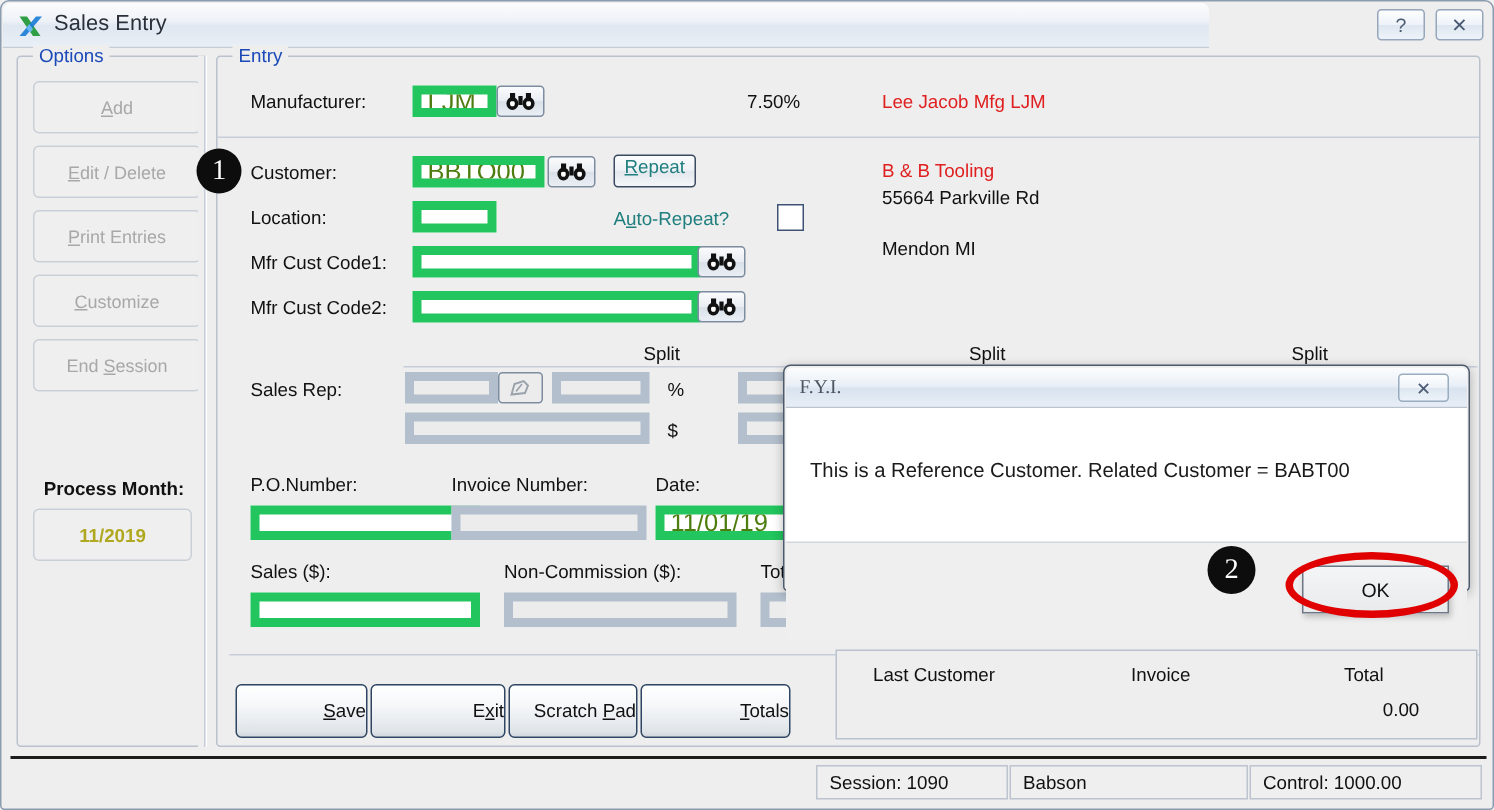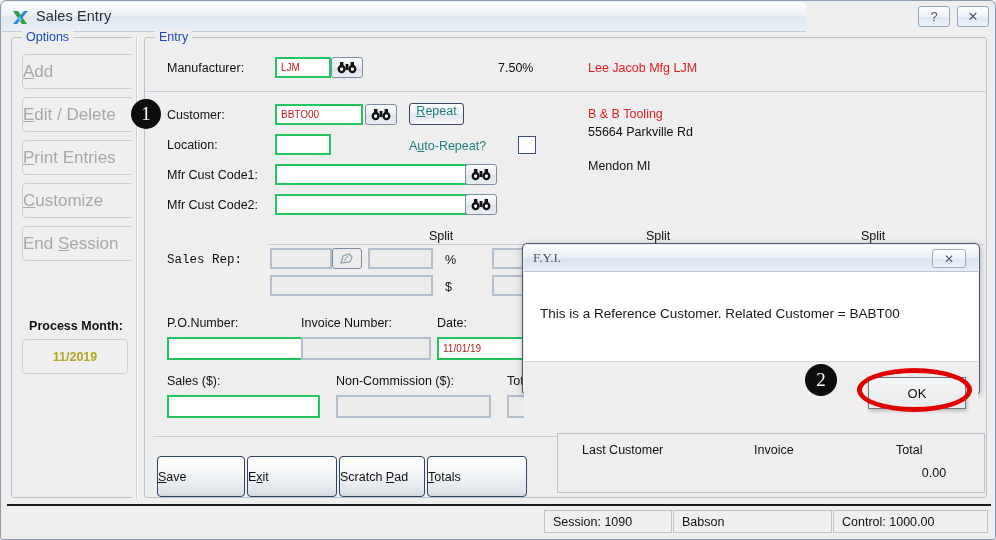--- a/index.html
+++ b/index.html
@@ -84,22 +84,22 @@
   }
 
   
   .side-btn {
     position: absolute; left: 21px;
     width: 112px; height: 35px;
     border: 1px solid #c9cfd7;
     border-radius: 4px;
     background: #efefef;
     color: #a8a8a8;
-    font-size: 17px;
-    display: flex; align-items: center; 
+    font-size: 12px;
+    display: flex; align-items: center; justify-content: center;
     cursor: default;
   }
   .side-btn u { text-decoration: underline; }
 
   .process-label {
     position: absolute; left: 21px; top: 318px;
     width: 108px;
     font-size: 12.5px; font-weight: bold; color: #111;
     text-align: center;
   }
@@ -119,25 +119,25 @@
     position: absolute;
     font-size: 12.5px; color: #111;
     white-space: nowrap;
   }
   .lbl u { text-decoration: underline; }
   .lbl-teal { color: #1f7e7e; }
   .lbl-red  { color: #e02020; }
 
   .tfield {
     position: absolute;
-    border: 2px solid #22c55e;
+    border: 6px solid #22c55e;
     background: #ffffff;
     font-family: "Liberation Sans", sans-serif;
-    font-size: 10px;
-    color: #b91c1c;
+    font-size: 17px;
+    color: #4d7c0f;
     padding: 0 4px;
     outline: none;
   }
   .tfield.disabled {
     background: #ececec;
     border-color: #b4bfcd;
   }
   .binoc-btn {
     position: absolute;
     border: 1px solid #7d8ca0;
@@ -167,25 +167,25 @@
     cursor: pointer;
   }
   .sep-line {
     position: absolute;
     height: 0; border-top: 1px solid #c6ced9;
   }
 
   
   .main-btn {
     position: absolute; top: 455px;
-    height: 41px;
+    height: 36px;
     border: 1px solid #2e4663;
     border-radius: 4px;
     background: linear-gradient(to bottom,#ffffff 0%,#f5f7f9 40%,#dfe4e9 90%,#d2d8de 100%);
-    display: flex; align-items: center; justify-content: flex-start;
+    display: flex; align-items: center; justify-content: flex-end;
     font-size: 12.5px; color: #111;
     cursor: pointer;
   }
   .main-btn u { text-decoration: underline; }
 
   
   #last-panel {
     position: absolute; left: 556px; top: 432px;
     width: 428px; height: 60px;
     border: 1px solid #b9c2cd;
@@ -406,21 +406,21 @@
         <rect x="13.6" y="1" width="3.4" height="5.5" fill="#111"></rect>
         <rect x="8.6" y="3" width="2.8" height="6" fill="#111"></rect>
       </svg>
     </div>
 
     <div class="lbl" style="left:428px; top:228px;">Split</div>
     <div class="lbl" style="left:645px; top:228px;">Split</div>
     <div class="lbl" style="left:860px; top:228px;">Split</div>
     <div class="sep-line" style="left:268px; top:243px; width:716px;"></div>
 
-    <div class="lbl" style="left:166px; top:252px;font-family:Liberation Mono, monospace;">Sales Rep:</div>
+    <div class="lbl" style="left:166px; top:252px;">Sales Rep:</div>
     <input class="tfield disabled" style="left: 269px; top: 247px; width: 62px; height: 21px;" value="">
     <div class="binoc-btn" style="left:331px; top:247px; width:30px; height:21px; background:#ececec;">
       <svg width="16" height="13" viewBox="0 0 16 13">
         <path d="M2 11 L4 4 L10 2 L13 5 L11 10 Z" fill="none" stroke="#9aa2ac" stroke-width="1.3"></path>
         <path d="M5 9 L9 4" stroke="#9aa2ac" stroke-width="1.1"></path>
       </svg>
     </div>
     <input class="tfield disabled" style="left: 367px; top: 247px; width: 65px; height: 21px;" value="">
     <div class="lbl" style="left:444px; top:252px;">%</div>
     <input class="tfield disabled" style="left: 491px; top: 247px; width: 65px; height: 21px;" value="">

